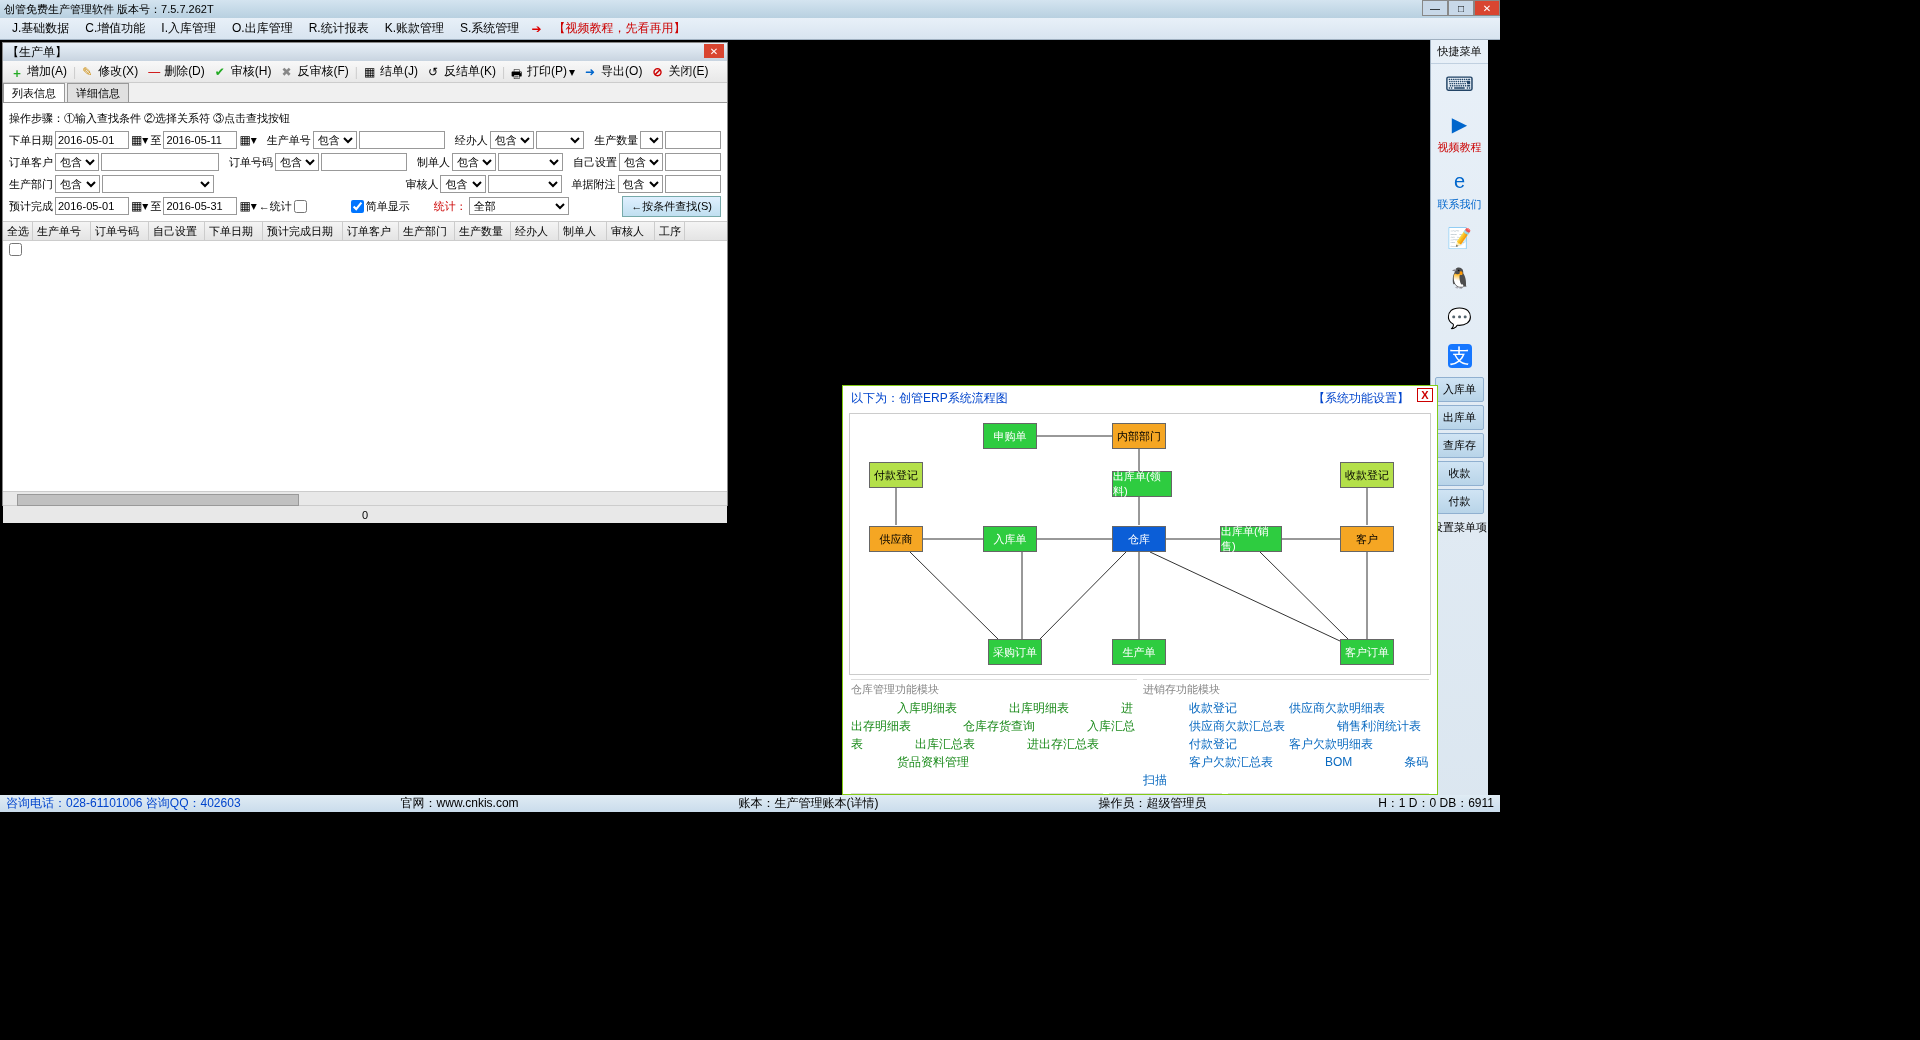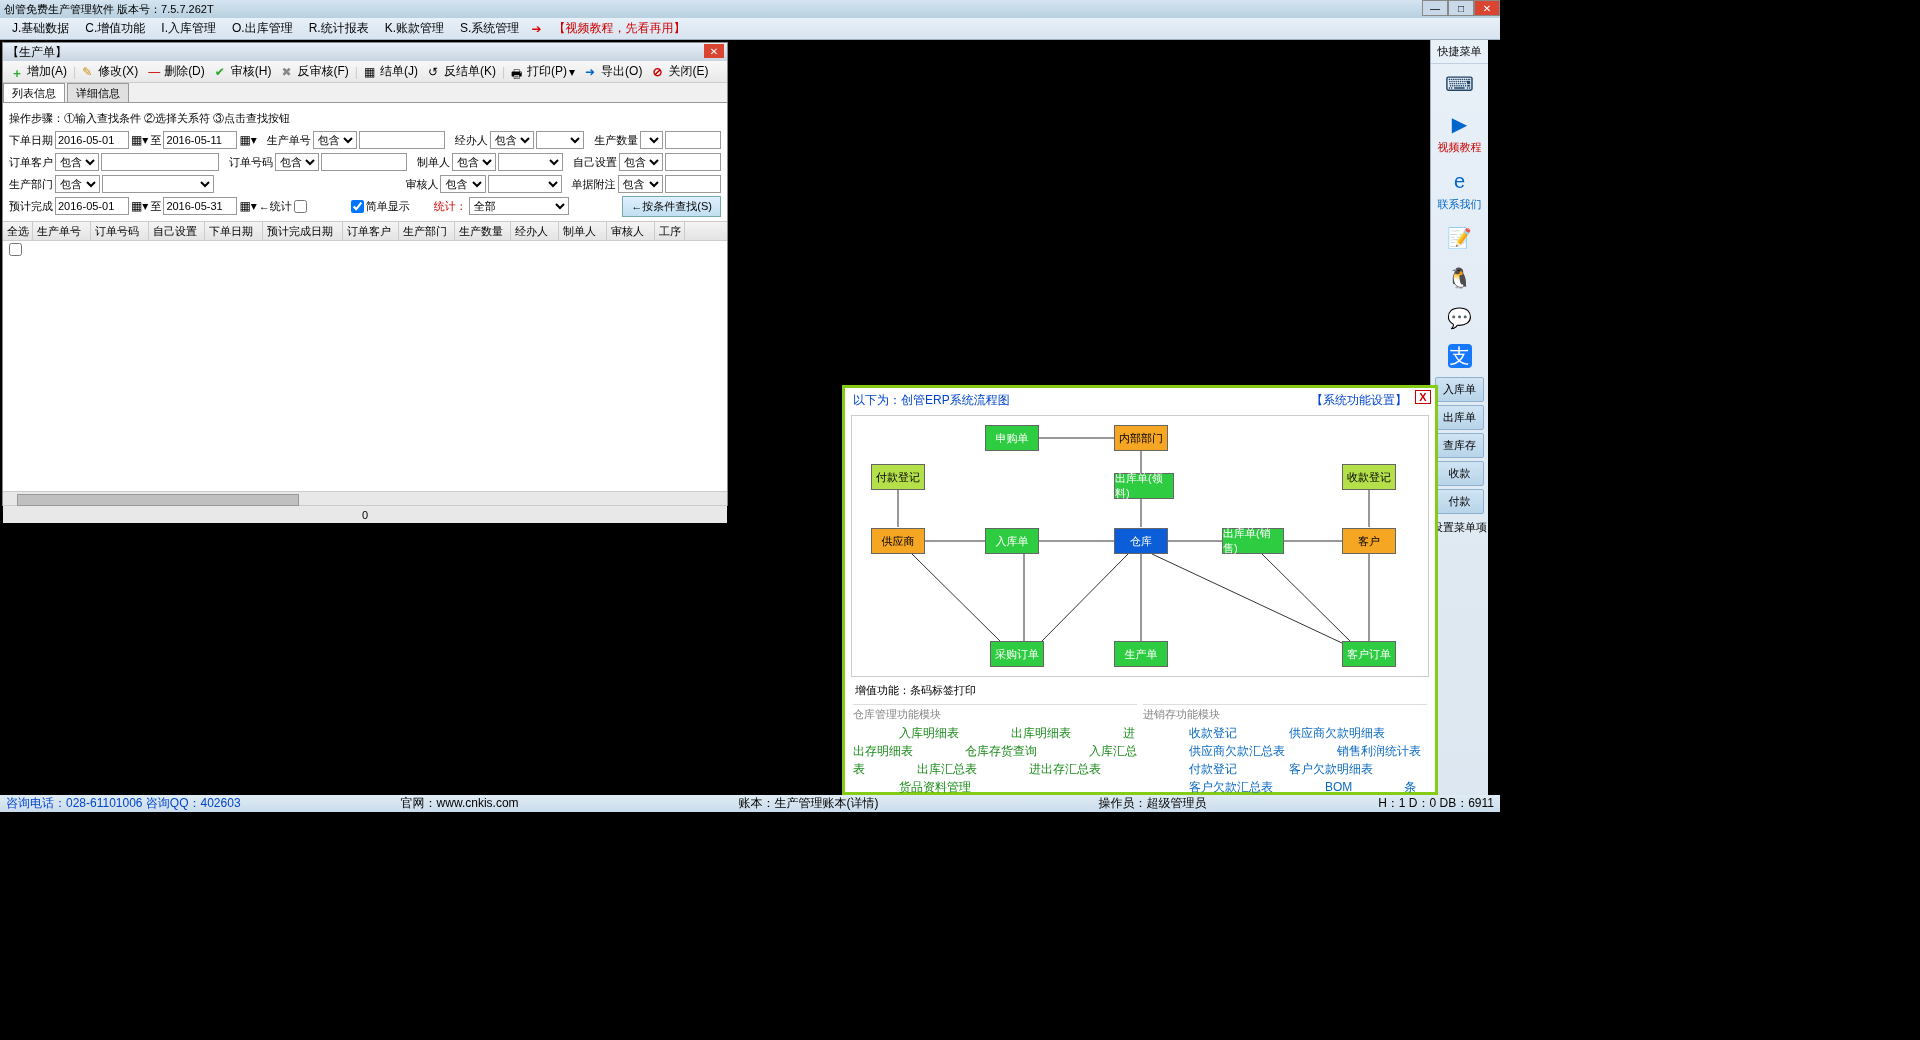--- a/index.html
+++ b/index.html
@@ -44,21 +44,21 @@
 .hscroll { height: 14px; background: #e8e8e8; border-top: 1px solid #ccc; position: relative; }
 .hscroll::after { content: ""; position: absolute; left: 14px; top: 2px; width: 280px; height: 10px; background: #c0c0c0; border: 1px solid #999; }
 
 .sidebar { position: absolute; right: 12px; top: 0; width: 58px; height: 952px; background: linear-gradient(#e8f0f8, #d8e4ee); border-left: 1px solid #a0b0c0; }
 .sidehead { text-align: center; padding: 4px 0; font-size: 11px; border-bottom: 1px solid #c0d0e0; }
 .sideicon { display: flex; flex-direction: column; align-items: center; padding: 6px 2px; cursor: pointer; }
 .sideicon .ic { width: 28px; height: 28px; display: flex; align-items: center; justify-content: center; font-size: 20px; }
 .sideicon .lbl { font-size: 11px; margin-top: 2px; }
 .sidebtn { margin: 3px 4px; background: linear-gradient(#d0e4f4, #b8d4e8); border: 1px solid #90b0d0; text-align: center; padding: 4px 0; font-size: 11px; cursor: pointer; border-radius: 2px; }
 
-.flowchart { position: absolute; right: 62px; bottom: 0; width: 596px; height: 410px; background: #fff; border: 3px solid #84cc16; }
+.flowchart { position: absolute; right: 62px; bottom: 0; width: 596px; height: 410px; background: #fff; border: 1px solid #84cc16; }
 .flowhead { display: flex; justify-content: space-between; padding: 4px 8px; font-size: 11px; }
 .flowhead .blue { color: #04c; }
 .fclose { position: absolute; right: 4px; top: 2px; width: 16px; height: 14px; border: 1px solid #c00; color: #c00; display: flex; align-items: center; justify-content: center; font-size: 11px; cursor: pointer; font-weight: bold; }
 .flowbody { position: relative; height: 262px; border: 1px solid #ccc; margin: 2px 6px; }
 .node { position: absolute; width: 54px; height: 26px; display: flex; align-items: center; justify-content: center; font-size: 11px; border: 1px solid #666; cursor: pointer; }
 .n-orange { background: #f5a623; }
 .n-green { background: #2ecc40; color: #fff; }
 .n-lime { background: #b4e04a; }
 .n-blue { background: #0b5ed7; color: #fff; }
 svg.lines { position: absolute; inset: 0; width: 100%; height: 100%; pointer-events: none; }
@@ -315,21 +315,20 @@
       <div class="node n-lime" style="left:490px;top:48px">收款登记</div>
       <div class="node n-orange" style="left:19px;top:112px">供应商</div>
       <div class="node n-green" style="left:133px;top:112px">入库单</div>
       <div class="node n-blue" style="left:262px;top:112px">仓库</div>
       <div class="node n-green" style="left:370px;top:112px;width:62px">出库单(销售)</div>
       <div class="node n-orange" style="left:490px;top:112px">客户</div>
       <div class="node n-green" style="left:138px;top:225px">采购订单</div>
       <div class="node n-green" style="left:262px;top:225px">生产单</div>
       <div class="node n-green" style="left:490px;top:225px">客户订单</div>
     </div>
-    <div class="vadd">增值功能：条码标签打印</div>
     <div class="modrow">
       <div class="modbox">
         <div class="modtitle">仓库管理功能模块</div>
         <div class="modlinks" id="mod-wh"><span class="lgreen">入库明细表</span><span class="lgreen">出库明细表</span><span class="lgreen">进出存明细表</span><span class="lgreen">仓库存货查询</span><span class="lgreen">入库汇总表</span><span class="lgreen">出库汇总表</span><span class="lgreen">进出存汇总表</span><span class="lgreen">货品资料管理</span></div>
       </div>
       <div class="modbox">
         <div class="modtitle">进销存功能模块</div>
         <div class="modlinks" id="mod-inv"><span class="lblue">收款登记</span><span class="lblue">供应商欠款明细表</span><span class="lblue">供应商欠款汇总表</span><span class="lblue">销售利润统计表</span><span class="lblue">付款登记</span><span class="lblue">客户欠款明细表</span><span class="lblue">客户欠款汇总表</span><span class="lblue">BOM</span><span class="lblue">条码扫描</span></div>
       </div>
     </div>

